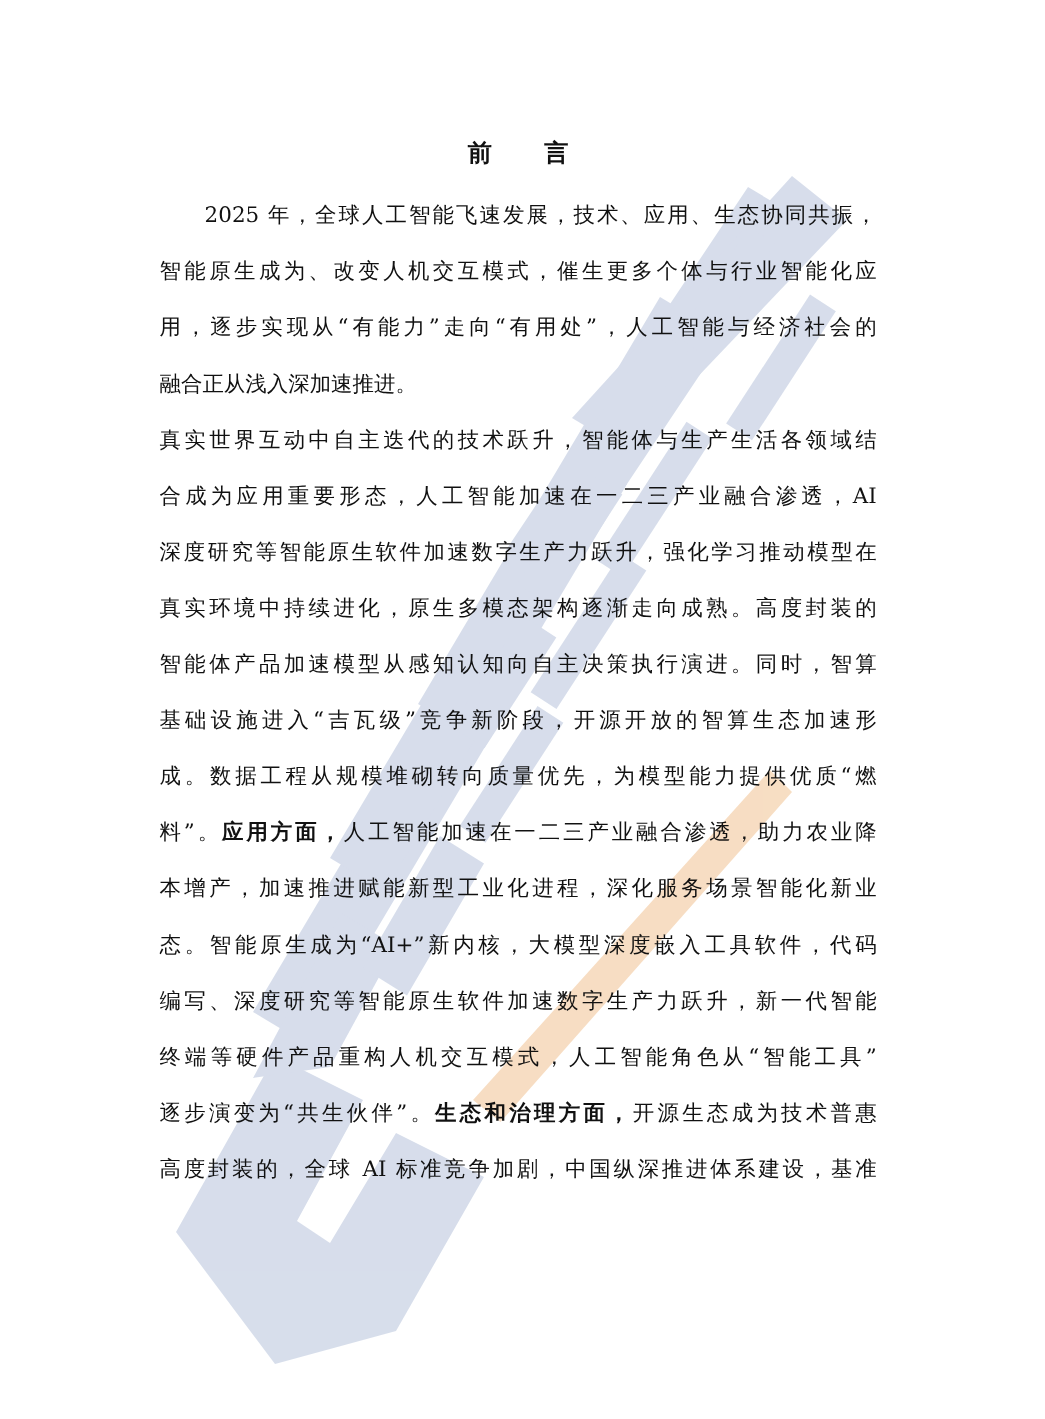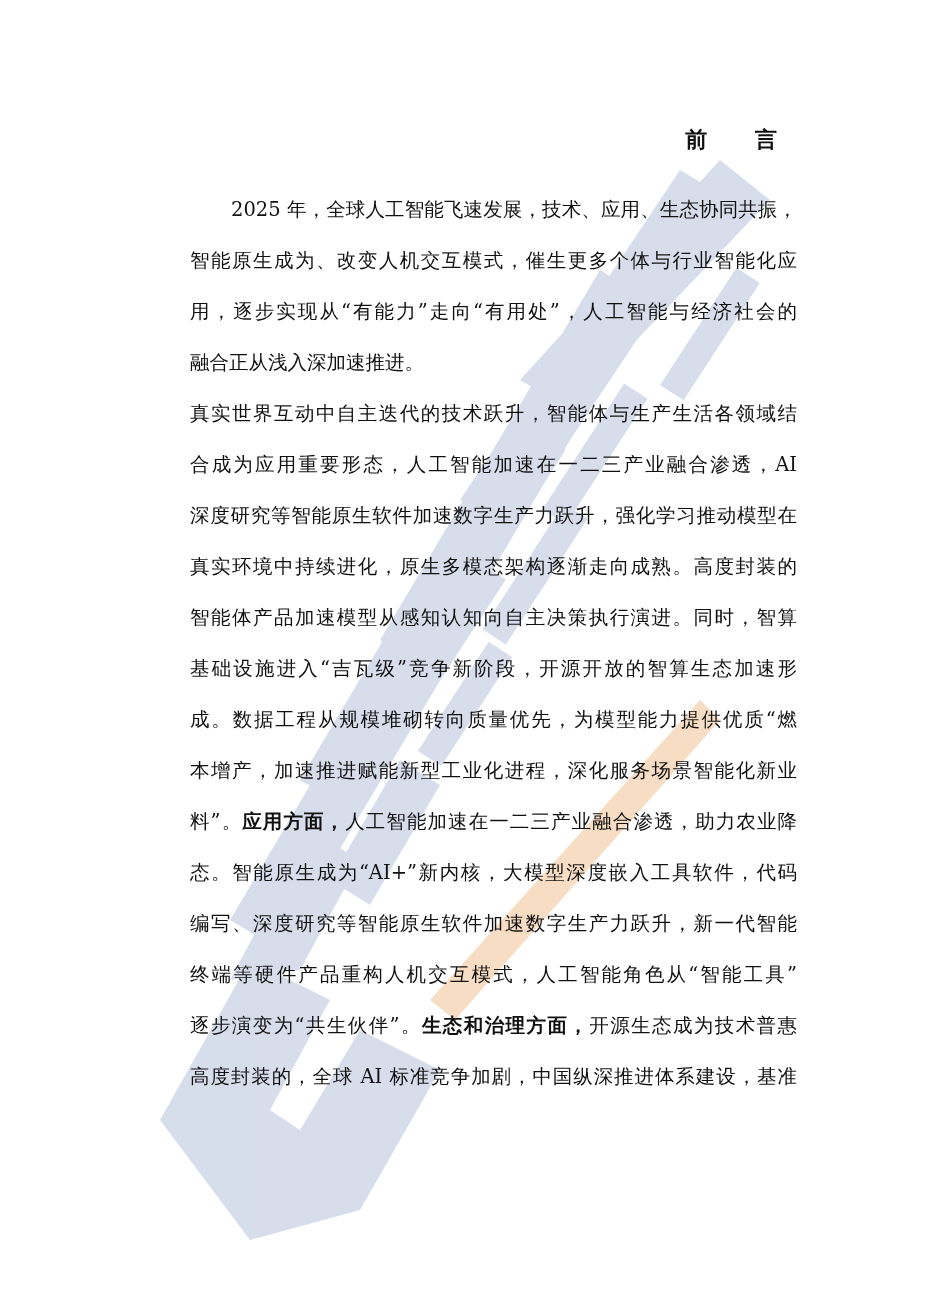--- a/index.html
+++ b/index.html
@@ -1,24 +1,24 @@
 <!DOCTYPE html>
 <html><head>
 <meta charset="utf-8">
 <style>
   html, body { margin: 0; padding: 0; background: #ffffff; }
   body { width: 950px; height: 1290px; position: relative; overflow: hidden;
          font-family: "DejaVu Serif", "Liberation Serif", serif; color: #111; }
   .watermark { position: absolute; left: 0; top: 0; width: 950px; height: 1290px; pointer-events: none; z-index: 0; }
   .page { position: absolute; left: 145px; top: 120px; width: 652px; z-index: 1; }
-  .title { text-align: right; font-family: "DejaVu Sans", "Liberation Sans", sans-serif;
+  .title { text-align: center; font-family: "DejaVu Sans", "Liberation Sans", sans-serif;
            font-weight: bold; font-size: 22px; letter-spacing: 20px; height: 40px; line-height: 40px;
-           margin: 0 0 24px 0; padding-left: 20px; }
+           margin: 0 0 10px 0; padding-left: 20px; }
   .para { margin: 0; font-size: 19.5px; line-height: 51px; text-align: justify; text-align-last: left; }
-  .line { display: block; white-space: nowrap; text-align-last: justify; text-align: justify; height: 51px; overflow: hidden; margin-left: 45px; }
+  .line { display: block; white-space: nowrap; text-align-last: justify; text-align: justify; height: 51px; overflow: hidden; }
   .line.last { text-align-last: left; }
   .indent { padding-left: 41px; }
   .b { font-family: "DejaVu Sans", "Liberation Sans", sans-serif; font-weight: bold; }
 </style>
 </head>
 <body>
 
 <svg class="watermark" viewBox="0 0 950 1290" xmlns="http://www.w3.org/2000/svg">
   <g opacity="0.95">
 
@@ -56,22 +56,22 @@
         <span class="line last"><span>融合正从浅入深加速推进。</span></span>
       </p>
       <p class="para">
         <span class="line"><span>真实世界互动中自主迭代的技术跃升，智能体与生产生活各领域结</span></span>
         <span class="line"><span>合成为应用重要形态，人工智能加速在一二三产业融合渗透，AI</span></span>
         <span class="line"><span>深度研究等智能原生软件加速数字生产力跃升，强化学习推动模型在</span></span>
         <span class="line"><span>真实环境中持续进化，原生多模态架构逐渐走向成熟。高度封装的</span></span>
         <span class="line"><span>智能体产品加速模型从感知认知向自主决策执行演进。同时，智算</span></span>
         <span class="line"><span>基础设施进入“吉瓦级”竞争新阶段，开源开放的智算生态加速形</span></span>
         <span class="line"><span>成。数据工程从规模堆砌转向质量优先，为模型能力提供优质“燃</span></span>
+        <span class="line"><span>料”。</span><span class="b">应用方面，</span><span>人工智能加速在一二三产业融合渗透，助力农业降</span></span>
         <span class="line"><span>本增产，加速推进赋能新型工业化进程，深化服务场景智能化新业</span></span>
-        <span class="line"><span>料”。</span><span class="b">应用方面，</span><span>人工智能加速在一二三产业融合渗透，助力农业降</span></span>
         <span class="line"><span>态。智能原生成为“AI+”新内核，大模型深度嵌入工具软件，代码</span></span>
         <span class="line"><span>编写、深度研究等智能原生软件加速数字生产力跃升，新一代智能</span></span>
         <span class="line"><span>终端等硬件产品重构人机交互模式，人工智能角色从“智能工具”</span></span>
         <span class="line"><span>逐步演变为“共生伙伴”。</span><span class="b">生态和治理方面，</span><span>开源生态成为技术普惠</span></span>
         <span class="line"><span>高度封装的，全球 AI 标准竞争加剧，中国纵深推进体系建设，基准</span></span>
       </p>
     </div>
 </div>
 
 </body></html>

